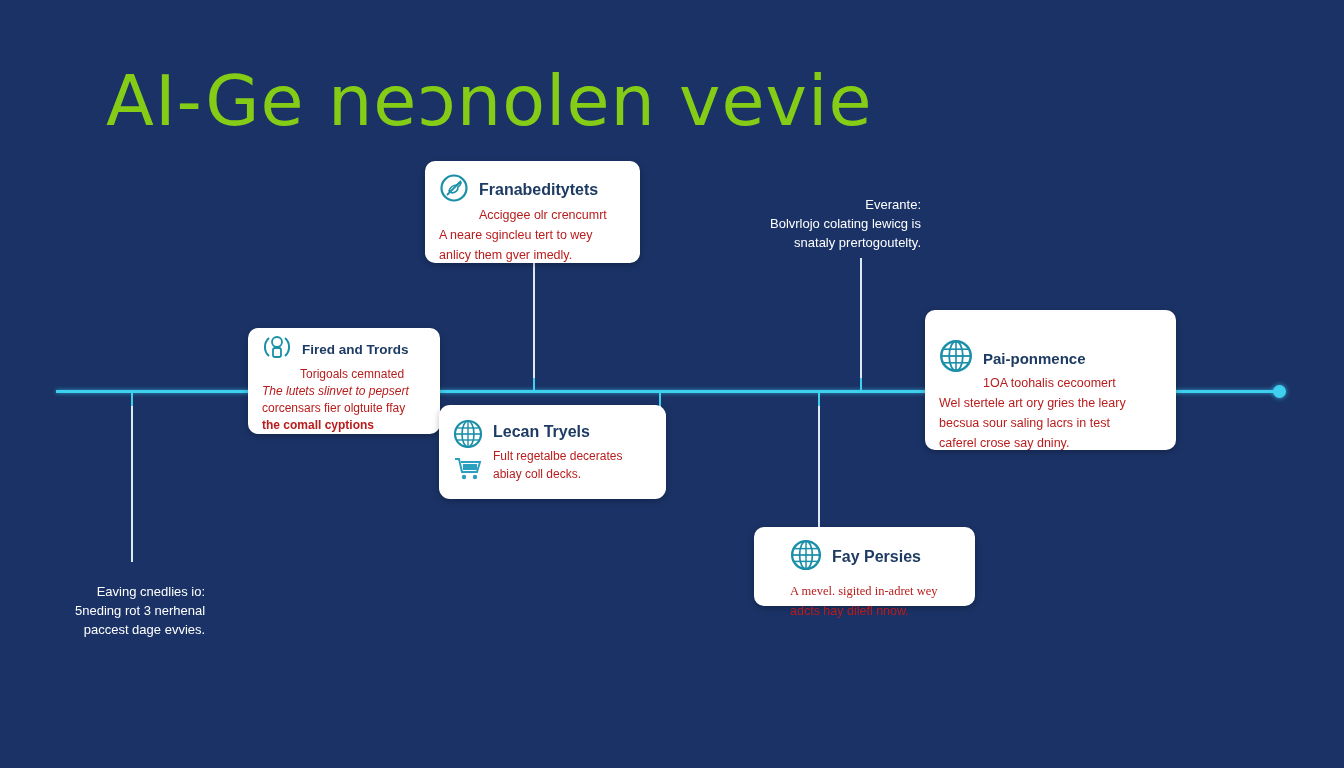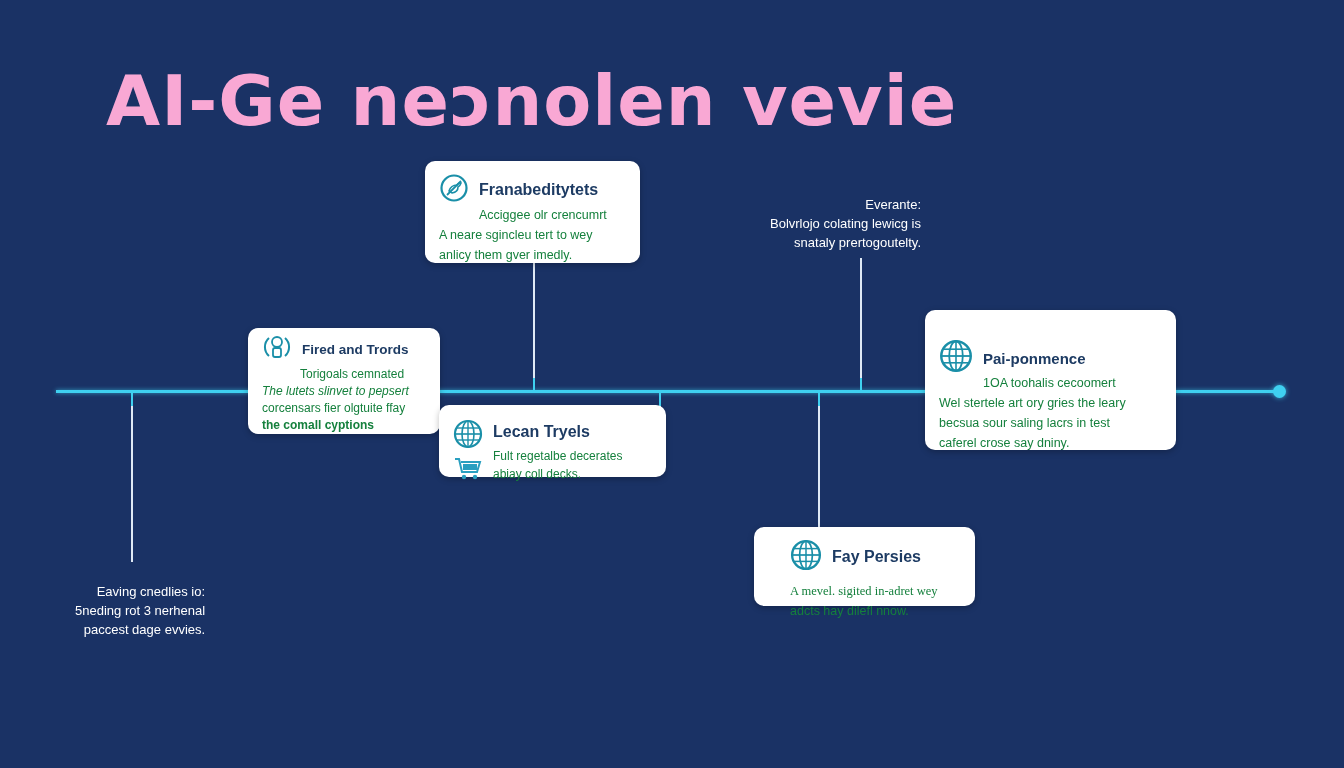--- a/index.html
+++ b/index.html
@@ -5,22 +5,22 @@
   * { box-sizing: border-box; margin: 0; padding: 0; }
   html, body { width: 1344px; height: 768px; overflow: hidden; }
   body {
     background: #1a3265;
     font-family: "Liberation Sans", sans-serif;
     position: relative;
   }
   .title {
     position: absolute; left: 106px; top: 66px;
     font-family: "DejaVu Sans", sans-serif;
-    font-weight: bold; font-size: 70px; letter-spacing: 1px;
-    color: #f9a8d4; white-space: nowrap; line-height: 1;
+    font-weight: normal; font-size: 70px; letter-spacing: 1px;
+    color: #84cc16; white-space: nowrap; line-height: 1;
   }
   .axis {
     position: absolute; left: 56px; top: 390px; width: 1224px; height: 3px;
     background: #3fd0f0; box-shadow: 0 0 4px rgba(63,208,240,0.7);
   }
   .axis-end {
     position: absolute; left: 1273px; top: 385px; width: 13px; height: 13px;
     border-radius: 50%; background: #3fd0f0; box-shadow: 0 0 5px rgba(63,208,240,0.8);
   }
   .stem {
@@ -31,21 +31,21 @@
   }
   .stem.up::after { bottom: 0; }
   .stem.down::before { top: 0; }
   .card {
     position: absolute; background: #ffffff; border-radius: 10px;
     box-shadow: 0 2px 6px rgba(0,0,0,0.25);
     padding: 12px 14px; color: #3a3f4a;
   }
   .card .head { display: flex; align-items: center; gap: 10px; }
   .card .ttl { font-weight: bold; color: #1d3b63; font-size: 16px; white-space: nowrap; }
-  .card .line { font-size: 12.5px; line-height: 20px; white-space: nowrap; color: #15803d; }
+  .card .line { font-size: 12.5px; line-height: 20px; white-space: nowrap; color: #b91c1c; }
   .icon { flex: 0 0 auto; display: inline-block; }
   .free-note {
     position: absolute; color: #ffffff; font-size: 13px; line-height: 19px; white-space: nowrap; text-align: right;
   }
 </style>
 </head>
 <body>
 
 <div class="title">AI-Ge neɔnolen  vevie</div>
 
@@ -85,21 +85,21 @@
         </svg>
     </span>
     <span class="ttl" style="font-size:13.5px;">Fired and Trords</span>
   </div>
   <div class="line" style="padding-left:38px; font-size:12px; line-height:17px;">Torigoals cemnated</div>
   <div class="line" style="font-size:12px; line-height:17px;font-style:italic;">The lutets slinvet to pepsert</div>
   <div class="line" style="font-size:12px; line-height:17px;">corcensars fier olgtuite ffay</div>
   <div class="line" style="font-size:12px; line-height:17px;font-weight:bold;">the comall cyptions</div>
 </div>
 
-<div class="card" style="left:439px; top:405px; width:227px; height:72px; padding-top:14px;">
+<div class="card" style="left:439px; top:405px; width:227px; height:94px; padding-top:14px;border-radius:11px;">
   <div style="display:flex; gap:10px;">
     <div style="display:flex; flex-direction:column; align-items:center; gap:4px;">
       <span class="icon">
         <svg width="30" height="30" viewBox="0 0 30 30">
             <circle cx="15" cy="15" r="13" fill="none" stroke="#1a8fa8" stroke-width="2.2"></circle>
             <ellipse cx="15" cy="15" rx="6" ry="13" fill="none" stroke="#1a8fa8" stroke-width="1.6"></ellipse>
             <line x1="2" y1="15" x2="28" y2="15" stroke="#1a8fa8" stroke-width="1.6"></line>
             <line x1="4" y1="9" x2="26" y2="9" stroke="#1a8fa8" stroke-width="1.4"></line>
             <line x1="4" y1="21" x2="26" y2="21" stroke="#1a8fa8" stroke-width="1.4"></line>
             <line x1="15" y1="2" x2="15" y2="28" stroke="#1a8fa8" stroke-width="1.4"></line>

